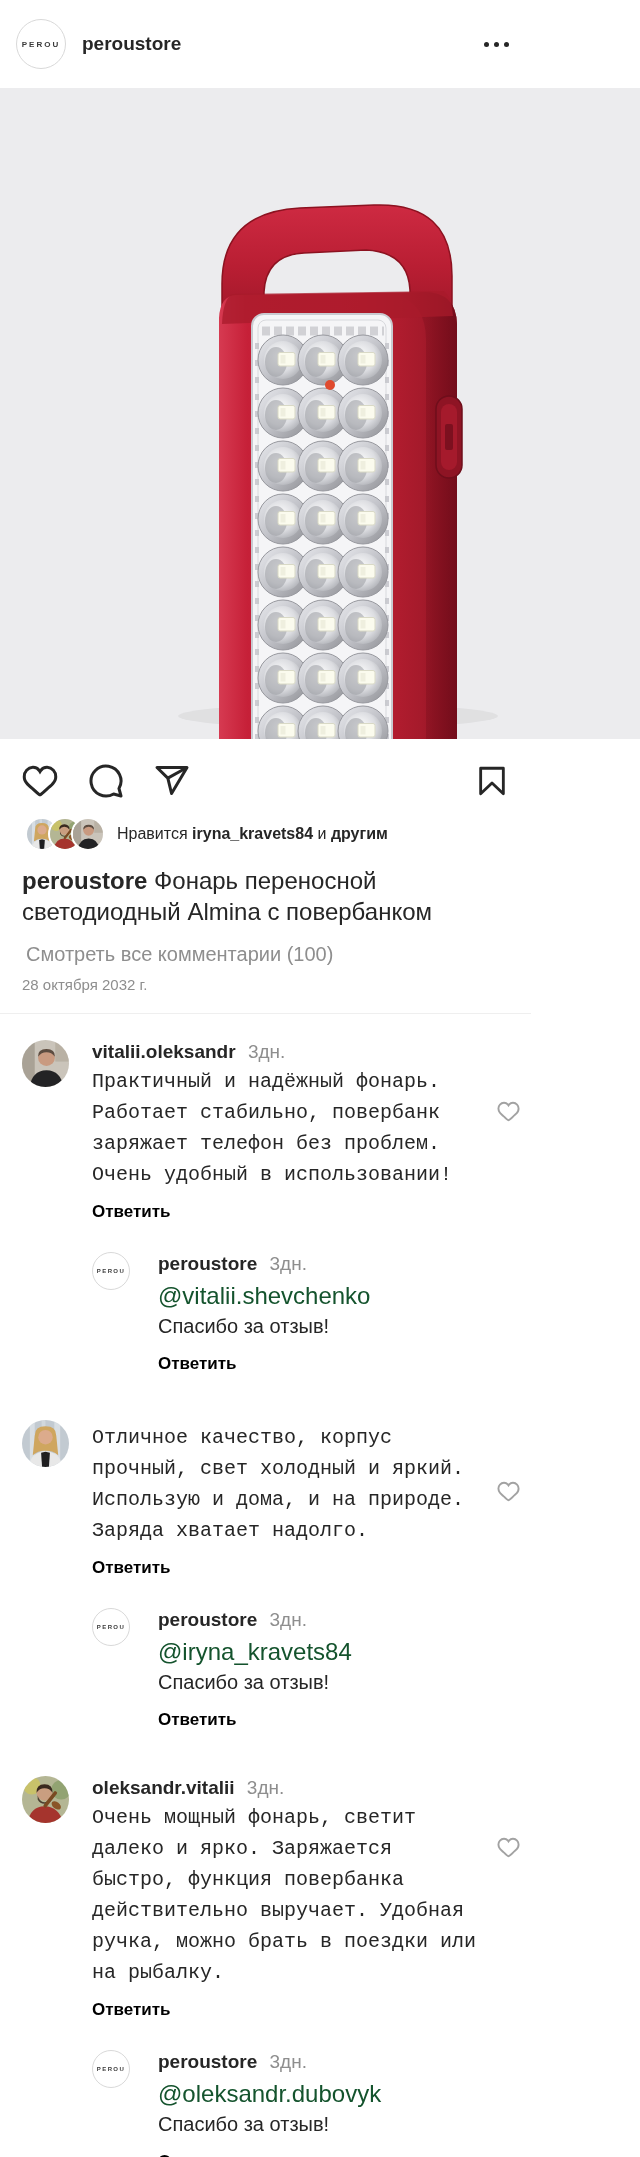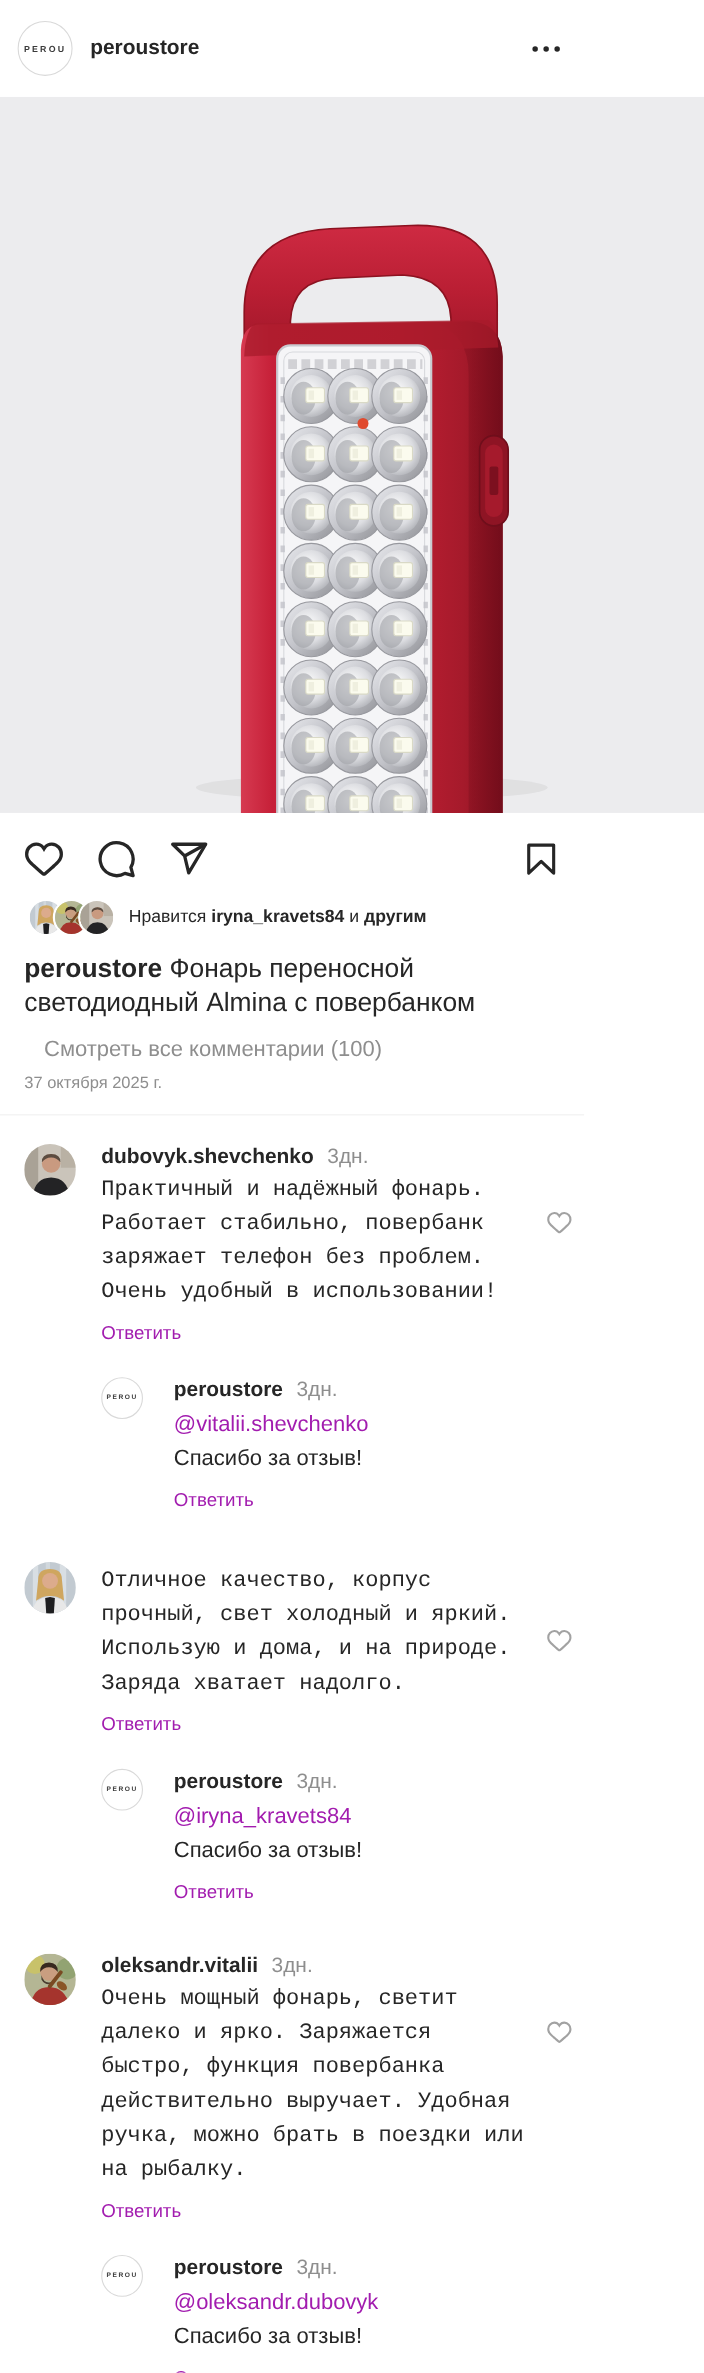--- a/index.html
+++ b/index.html
@@ -31,39 +31,39 @@
   .likes{display:flex;align-items:center;padding:0 16px 0 25px;}
   .facepile{display:flex;}
   .facepile .mini{width:30px;height:30px;border-radius:50%;border:2px solid #fff;overflow:hidden;margin-left:-11px;box-sizing:content-box;}
   .facepile .mini:first-child{margin-left:0;}
   .likes-text{margin-left:12px;font-size:16px;}
   .likes-text .b{font-weight:bold;}
 
   
   .caption{padding:14px 22px 0 22px;font-size:24px;line-height:31px;max-width:585px;box-sizing:border-box;}
   .caption .b{font-weight:bold;}
-  .view-comments{padding:16px 22px 0 40px;color:#8e8e8e;font-size:20px;cursor:pointer;}
+  .view-comments{padding:16px 22px 0 26px;color:#8e8e8e;font-size:20px;cursor:pointer;}
   .post-date{padding:10px 22px 0 22px;color:#8e8e8e;font-size:15px;}
   .divider{border:none;border-top:1px solid #efefef;margin:20px 0 0 0;}
 
   
   .comments{padding:26px 0 0 22px;}
   .comment{display:flex;margin-bottom:46px;}
   .avatar48{width:47px;height:47px;border-radius:50%;overflow:hidden;flex:0 0 47px;cursor:pointer;}
   .c-body{margin-left:23px;flex:1;min-width:0;}
   .c-head{font-size:19px;line-height:24px;}
   .c-user{font-weight:bold;cursor:pointer;}
   .c-time{color:#8e8e8e;margin-left:7px;}
   .c-text{font-size:20px;line-height:31px;max-width:492px;margin-top:2px;font-family:Liberation Mono, monospace;}
-  .c-reply{display:inline-block;background:none;border:none;padding:0;margin-top:12px;color:#a21caf;font-size:17px;font-family:"Liberation Sans",sans-serif;cursor:pointer;}
+  .c-reply{display:inline-block;background:none;border:none;padding:0;margin-top:12px;color:#000000;font-size:17px;font-family:"Liberation Sans",sans-serif;cursor:pointer;font-weight:bold;}
   .c-like{width:46px;flex:0 0 46px;display:flex;justify-content:center;align-items:flex-start;}
   .c-like button{margin-top:60px;}
   .reply{display:flex;margin-top:30px;}
   .r-body{margin-left:28px;min-width:0;}
-  .mention{color:#a21caf;font-size:20px;line-height:31px;margin-top:4px;cursor:pointer;}
+  .mention{color:#14532d;font-size:24px;line-height:31px;margin-top:4px;cursor:pointer;}
   .r-text{font-size:20px;line-height:31px;}
 </style>
 </head>
 <body>
 
 <svg width="0" height="0" style="position:absolute">
   <defs>
     <path id="ig-heart" d="M16.792 3.904A4.989 4.989 0 0 1 21.5 9.122c0 3.072-2.652 4.959-5.197 7.222-2.512 2.243-3.865 3.469-4.303 3.752-.477-.309-2.143-1.823-4.303-3.752C5.141 14.072 2.5 12.167 2.5 9.122a4.989 4.989 0 0 1 4.708-5.218 4.21 4.21 0 0 1 3.675 1.941c.84 1.175.98 1.763 1.12 1.763s.278-.588 1.11-1.766a4.17 4.17 0 0 1 3.679-1.938m0-2a6.04 6.04 0 0 0-4.797 2.127 6.052 6.052 0 0 0-4.787-2.127A6.985 6.985 0 0 0 .5 9.122c0 3.61 2.55 5.827 5.015 7.97.283.246.569.494.853.747l1.027.918a44.998 44.998 0 0 0 3.518 3.018 2 2 0 0 0 2.174 0 45.263 45.263 0 0 0 3.626-3.115l.922-.824c.293-.26.59-.519.885-.774 2.334-2.025 4.98-4.32 4.98-7.94a6.985 6.985 0 0 0-6.708-7.218Z"></path>
 
     <g id="av-vitalii">
@@ -245,32 +245,32 @@
       <span class="b">другим</span>
     </div>
   </div>
 
   <div class="caption">
     <span class="b">peroustore</span>
     <span>Фонарь переносной светодиодный Almina с повербанком</span>
   </div>
 
   <div class="view-comments">Смотреть все комментарии (100)</div>
-  <div class="post-date">37 октября 2025 г.</div>
+  <div class="post-date">28 октября 2032 г.</div>
   <hr class="divider">
 
   <div class="comments">
 
     <div class="comment">
       <div class="avatar48"><svg viewBox="0 0 48 48" width="47" height="47">
             <use href="#av-vitalii"></use>
           </svg></div>
       <div class="c-body">
         <div class="c-head">
-          <span class="c-user">dubovyk.shevchenko</span>
+          <span class="c-user">vitalii.oleksandr</span>
           <span class="c-time">3дн.</span>
         </div>
         <div class="c-text">Практичный и надёжный фонарь. Работает стабильно, повербанк заряжает телефон без проблем. Очень удобный в использовании!</div>
         <button class="c-reply">Ответить</button>
 
         <div class="reply">
           <div class="logo-circle logo-38">
             <span>PEROU</span>
           </div>
           <div class="r-body">

